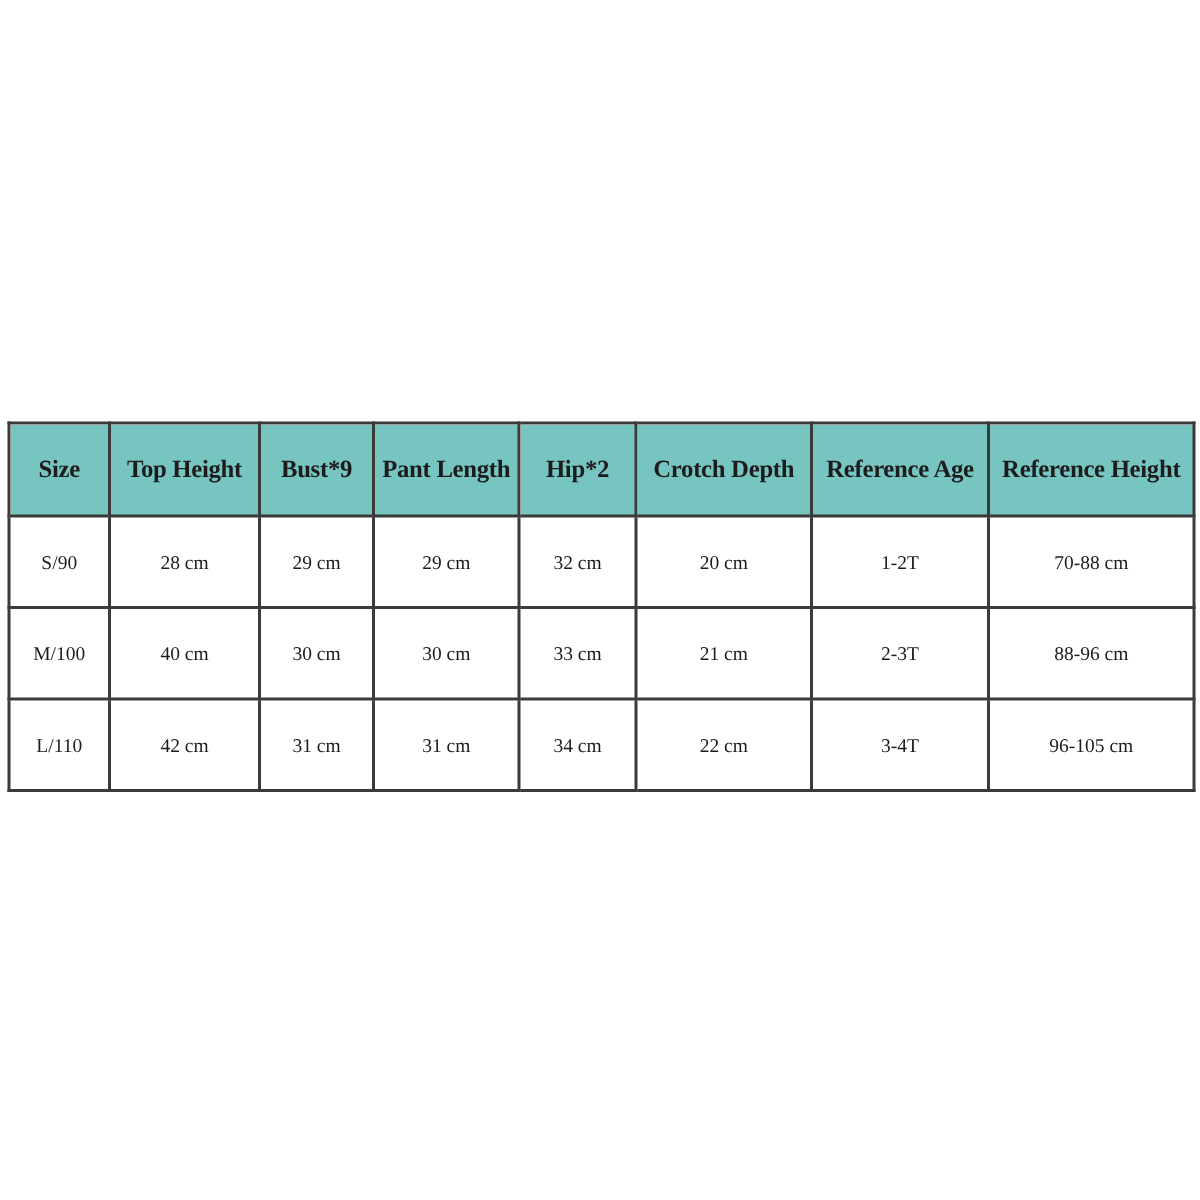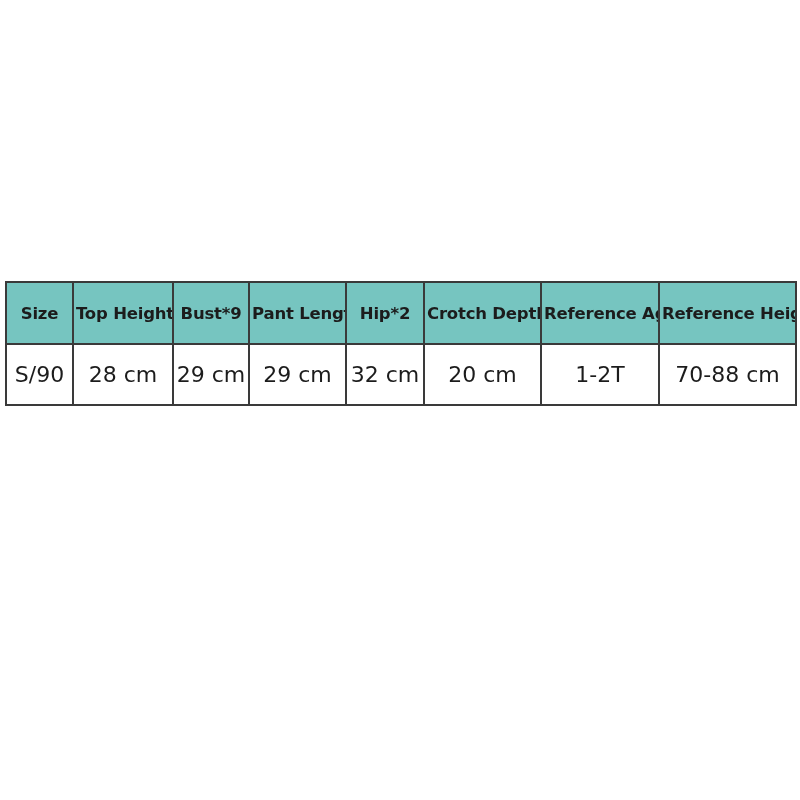--- a/index.html
+++ b/index.html
@@ -20,20 +20,21 @@
     left: 5px;
     top: 281px;
     width: 790px;
   }
 
   table.size-chart {
     border-collapse: collapse;
     table-layout: fixed;
     width: 790px;
     border: 2px solid #6d28d9;
+    font-family: Liberation Serif, serif;
   }
 
   table.size-chart th,
   table.size-chart td {
     border: 2px solid #3a3a3a;
     text-align: center;
     vertical-align: middle;
     color: #1c1c1c;
     padding: 0 2px;
     white-space: nowrap;
@@ -44,21 +45,21 @@
     background: #76c5c0;
     height: 60px;
     font-size: 16.5px;
     font-weight: bold;
     letter-spacing: -0.2px;
   }
 
   table.size-chart tbody td {
     background: #ffffff;
     height: 59px;
-    font-size: 22px;
+    font-size: 13px;
     font-weight: normal;
     border-radius: 26px;
   }
 
   
   col.c0 { width: 67px; }
   col.c1 { width: 100px; }
   col.c2 { width: 76px; }
   col.c3 { width: 97px; }
   col.c4 { width: 78px; }
@@ -97,15 +98,35 @@
       <tr>
         <td>S/90</td>
         <td>28 cm</td>
         <td>29 cm</td>
         <td>29 cm</td>
         <td>32 cm</td>
         <td>20 cm</td>
         <td>1-2T</td>
         <td>70-88 cm</td>
       </tr>
+      <tr>
+        <td>M/100</td>
+        <td>40 cm</td>
+        <td>30 cm</td>
+        <td>30 cm</td>
+        <td>33 cm</td>
+        <td>21 cm</td>
+        <td>2-3T</td>
+        <td>88-96 cm</td>
+      </tr>
+      <tr>
+        <td>L/110</td>
+        <td>42 cm</td>
+        <td>31 cm</td>
+        <td>31 cm</td>
+        <td>34 cm</td>
+        <td>22 cm</td>
+        <td>3-4T</td>
+        <td>96-105 cm</td>
+      </tr>
     </tbody>
   </table>
 </div>
 
 </body></html>

